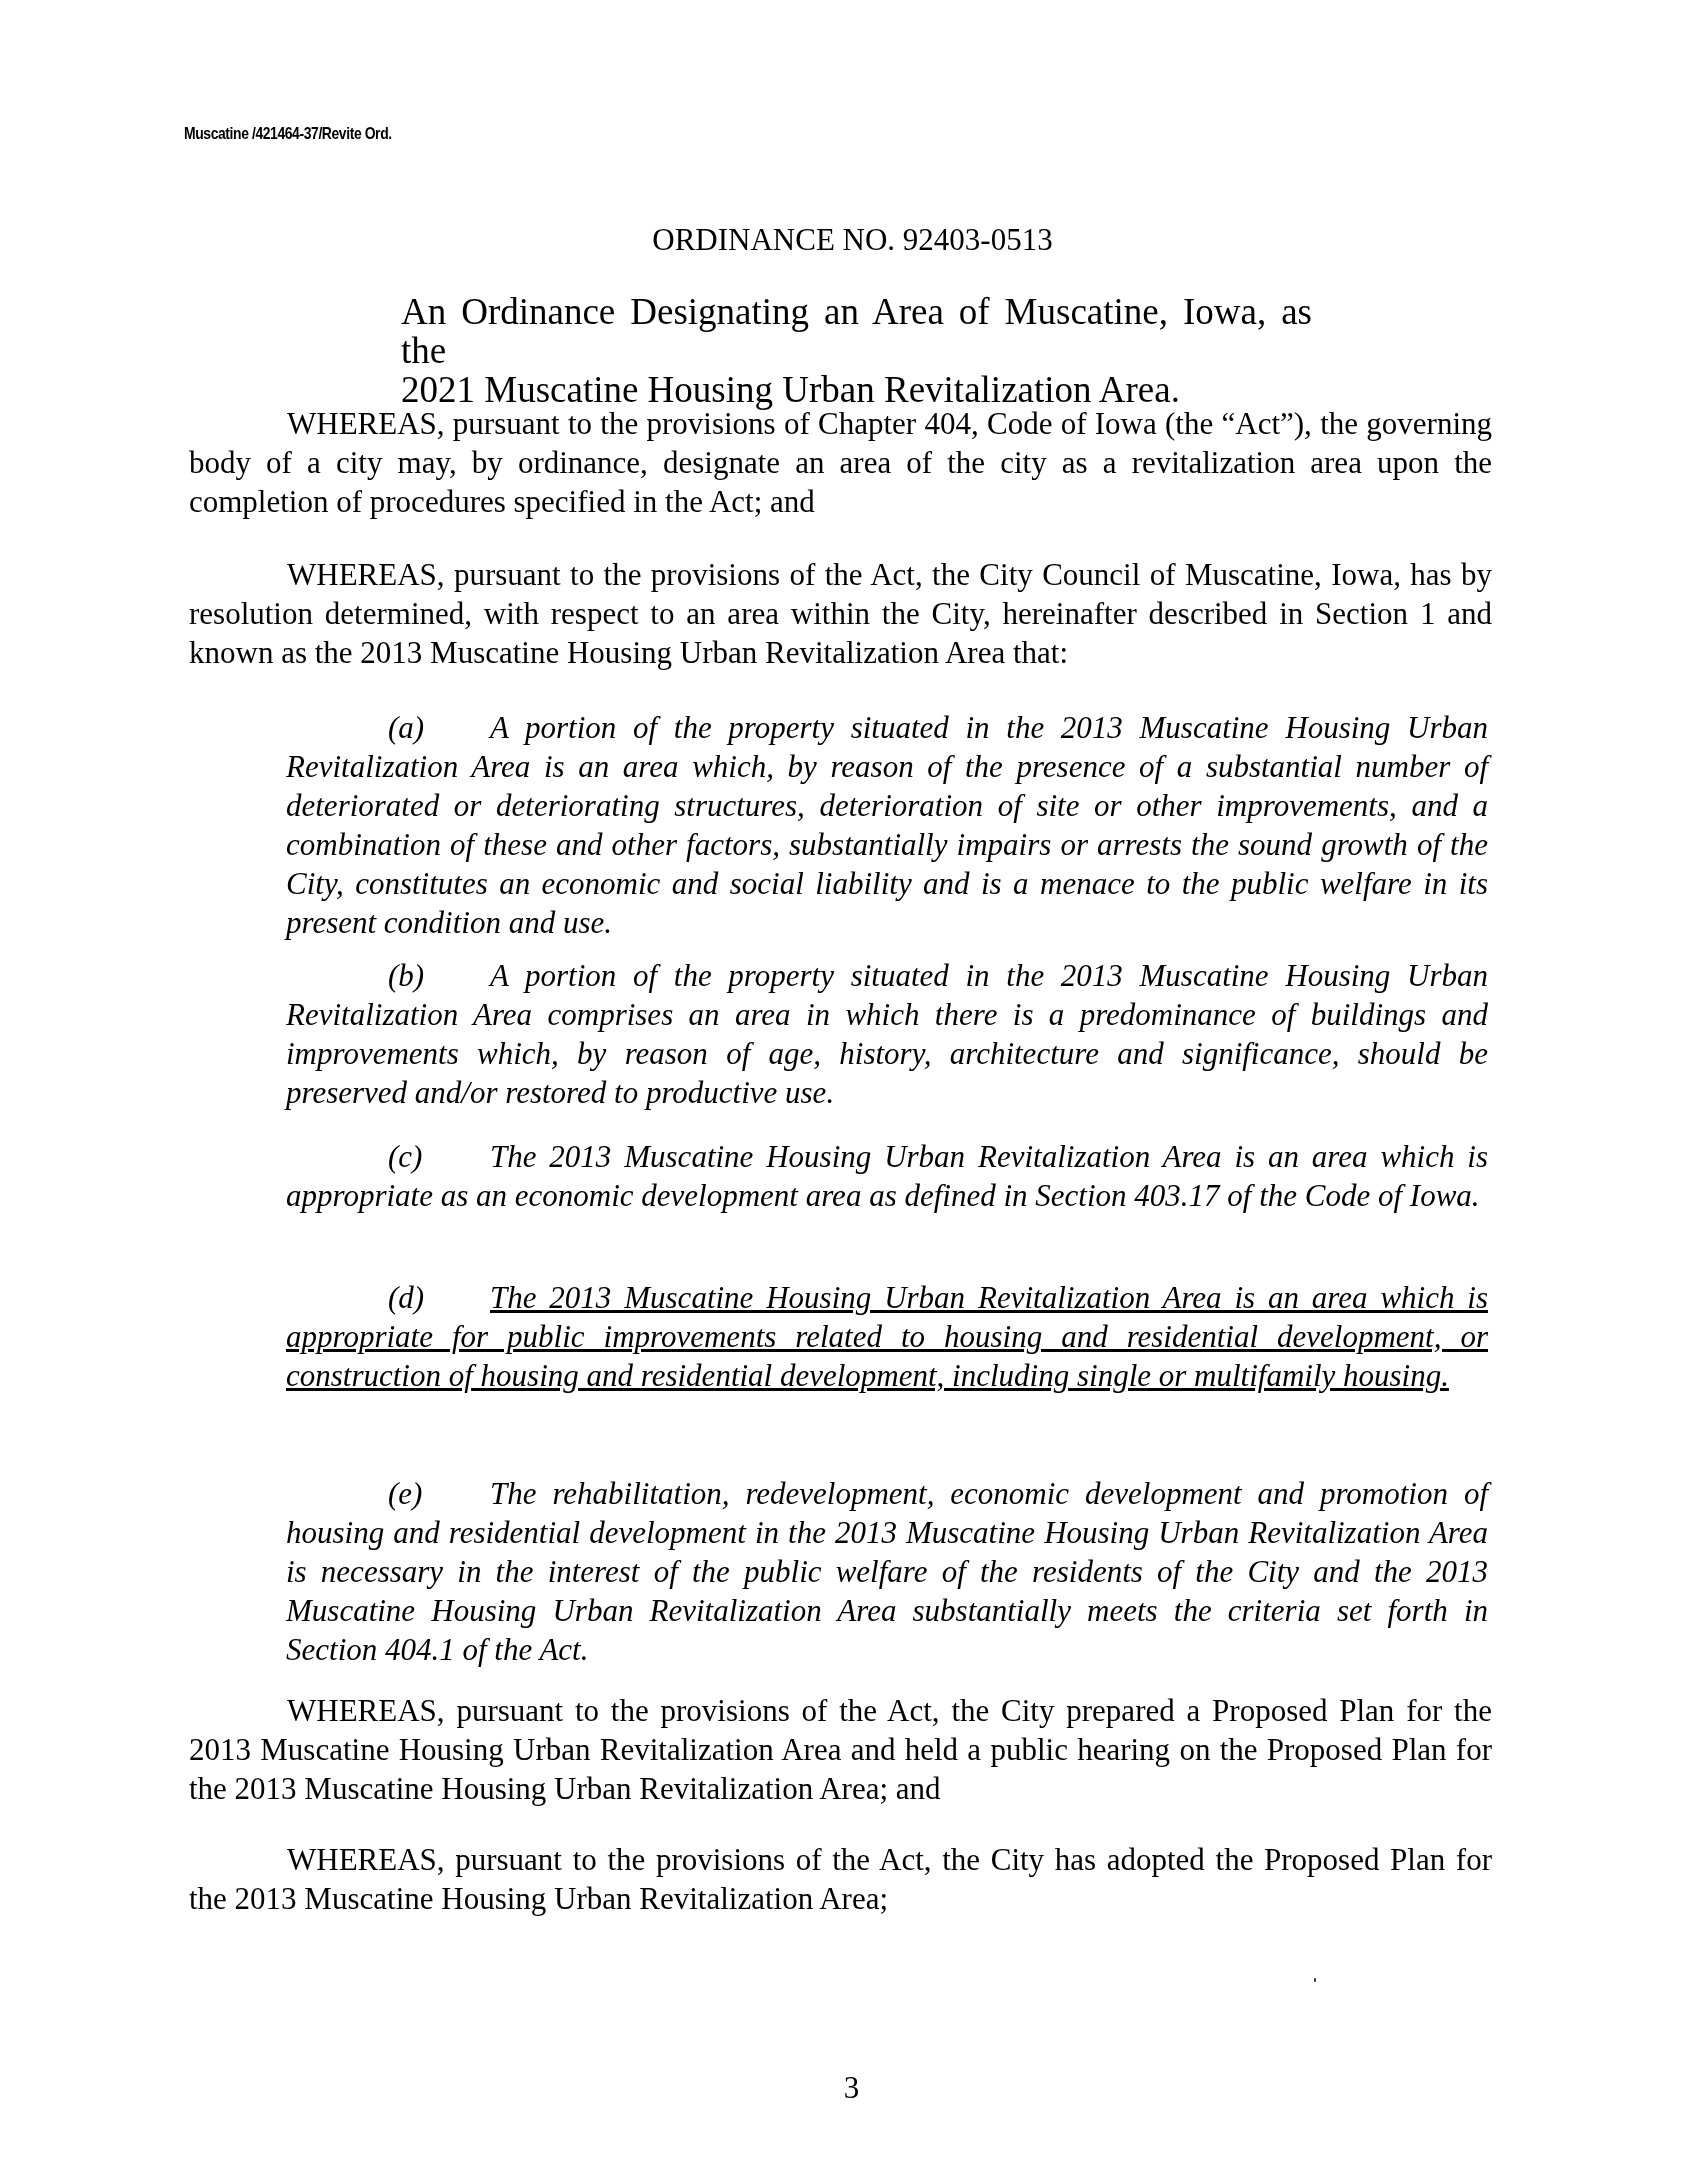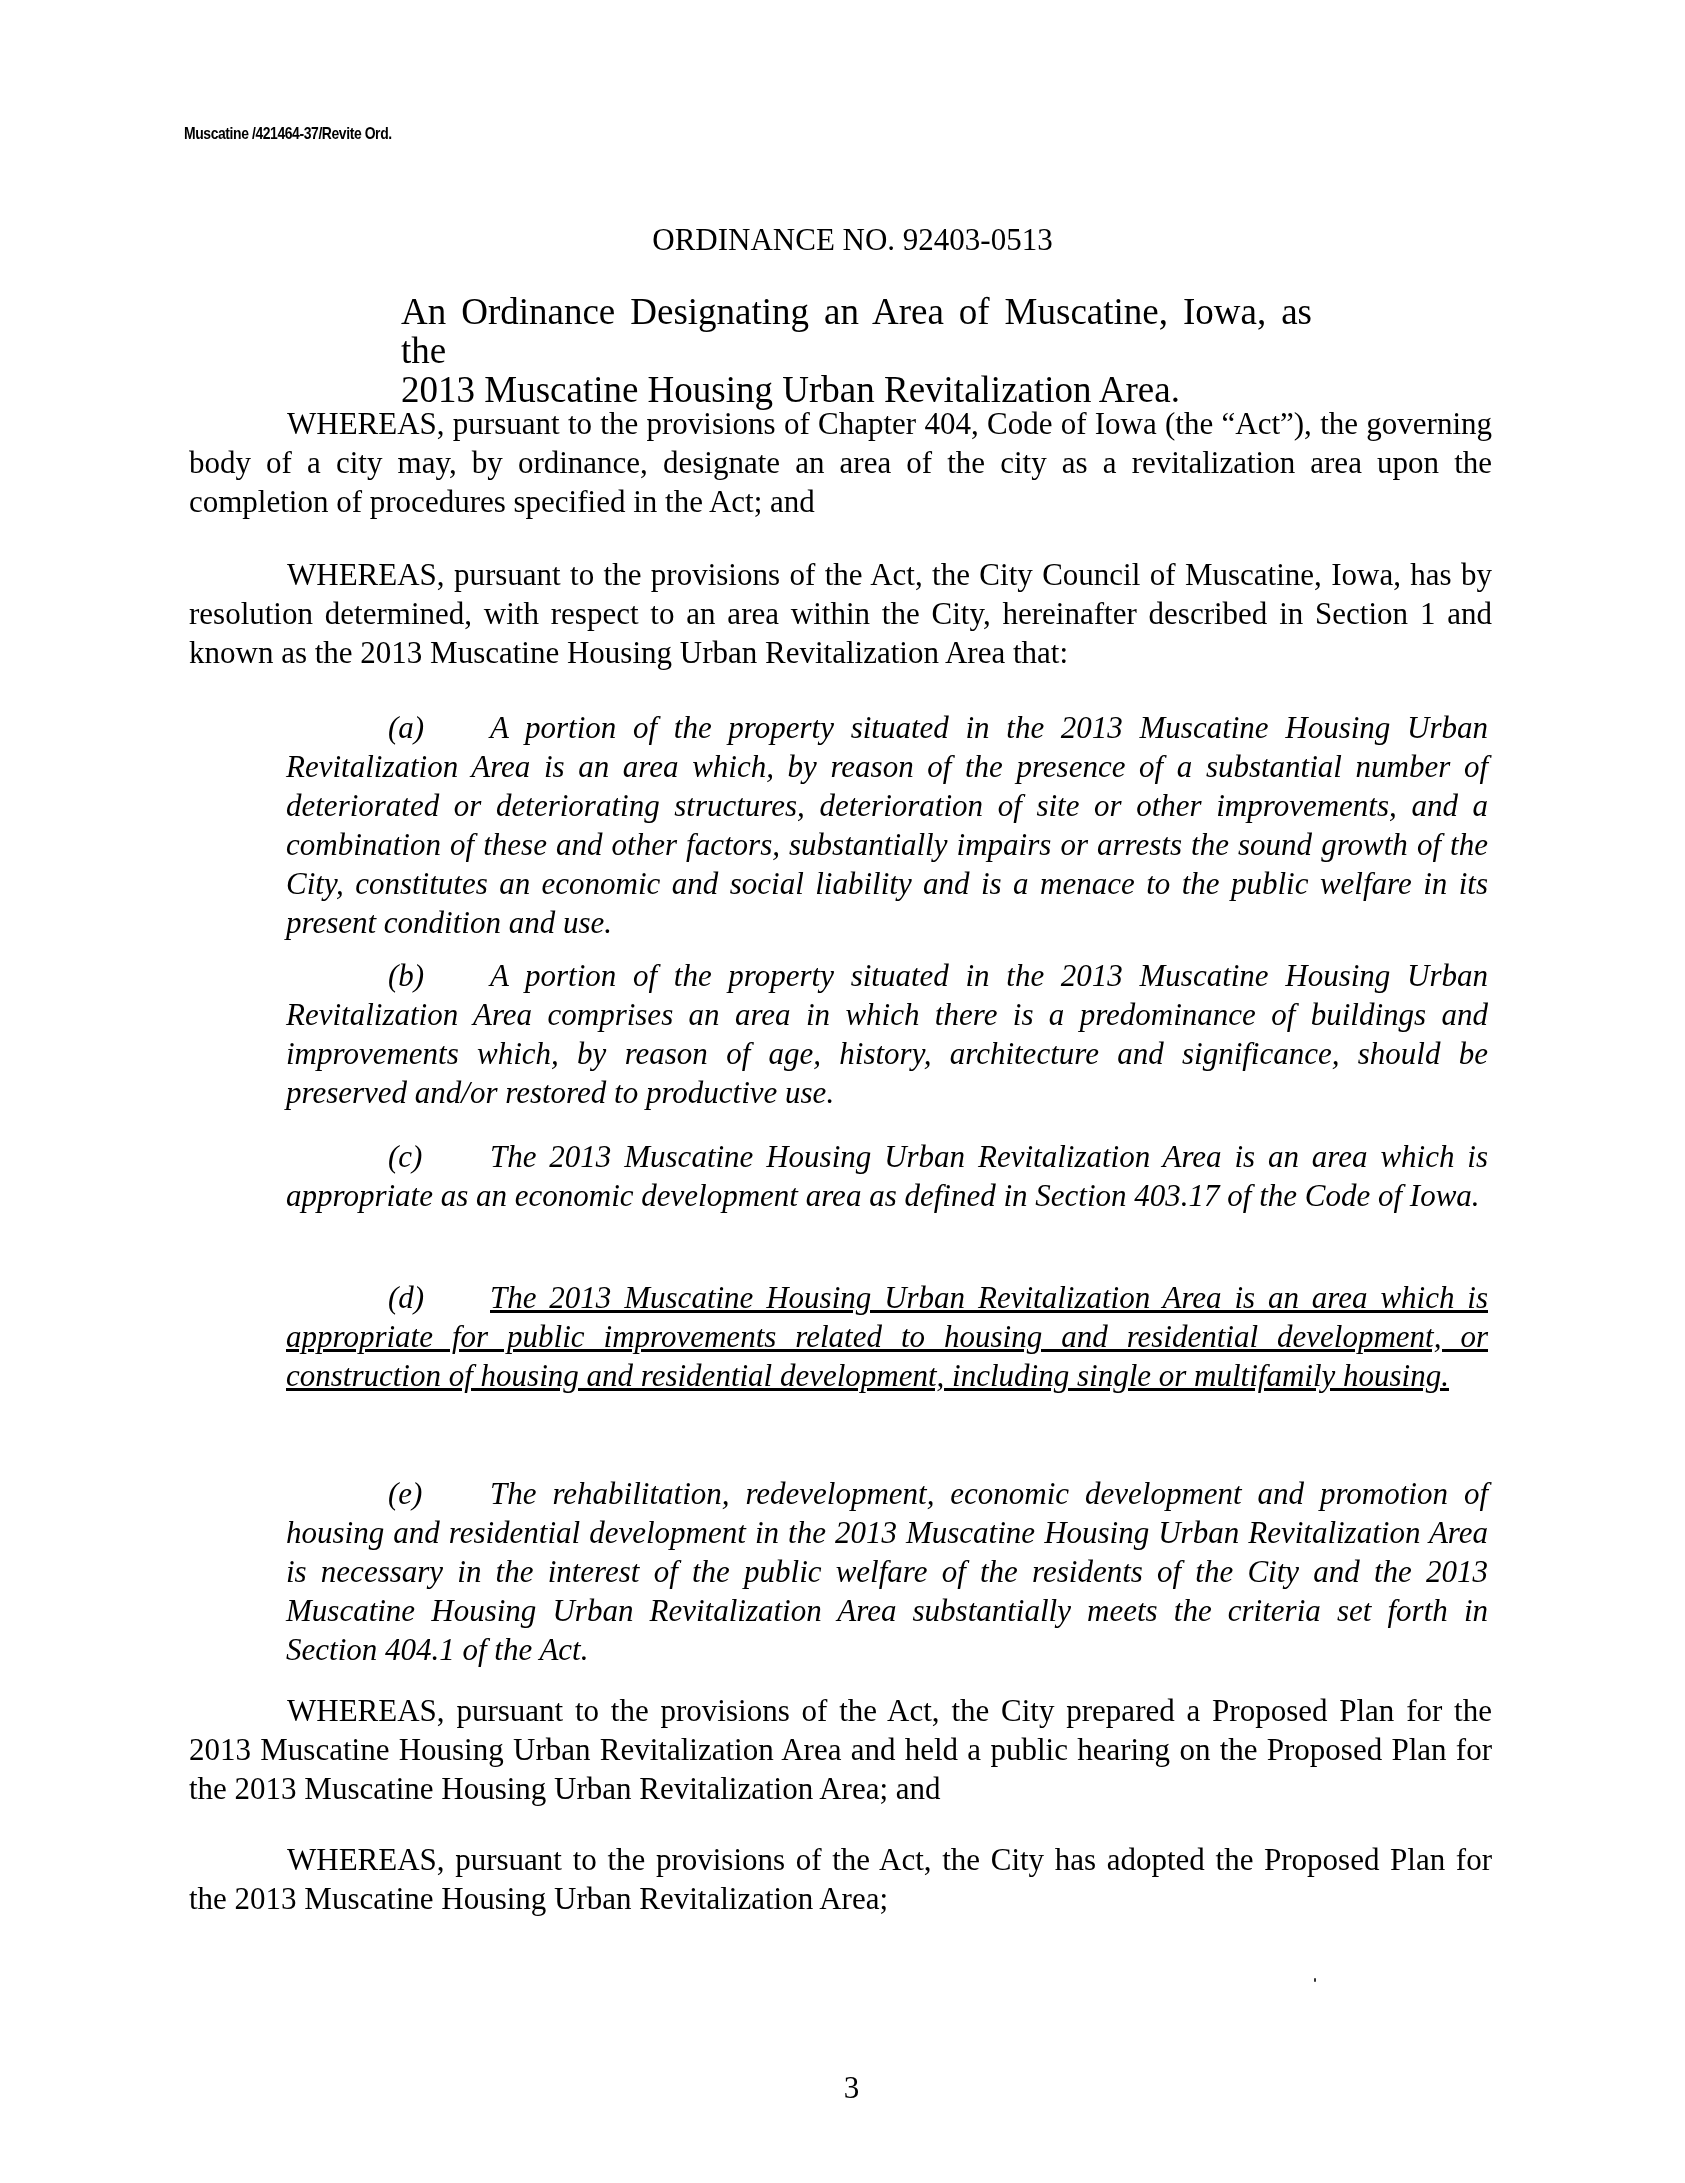--- a/index.html
+++ b/index.html
@@ -40,21 +40,21 @@
 </style>
 </head>
 <body>
 
 <div class="header-ref">Muscatine /421464-37/Revite Ord.</div>
 
 <div class="ord-number">ORDINANCE NO. 92403-0513</div>
 
 <div class="ord-title">
   <span class="line1">An Ordinance Designating an Area of Muscatine, Iowa, as the</span>
-  <span style="display:block">2013 Muscatine Housing Urban Revitalization Area.</span>
+  <span style="display:block">2021 Muscatine Housing Urban Revitalization Area.</span>
 </div>
 
 <div class="block" style="top:404px;">
   <span class="indent"></span><span>WHEREAS, pursuant to the provisions of Chapter 404, Code of Iowa (the “Act”), the governing body of a city may, by ordinance, designate an area of the city as a revitalization area upon the completion of procedures specified in the Act; and</span>
 </div>
 
 <div class="block" style="top:555px;">
   <span class="indent"></span><span>WHEREAS, pursuant to the provisions of the Act, the City Council of Muscatine, Iowa, has by resolution determined, with respect to an area within the City, hereinafter described in Section 1 and known as the 2013 Muscatine Housing Urban Revitalization Area that:</span>
 </div>
 

